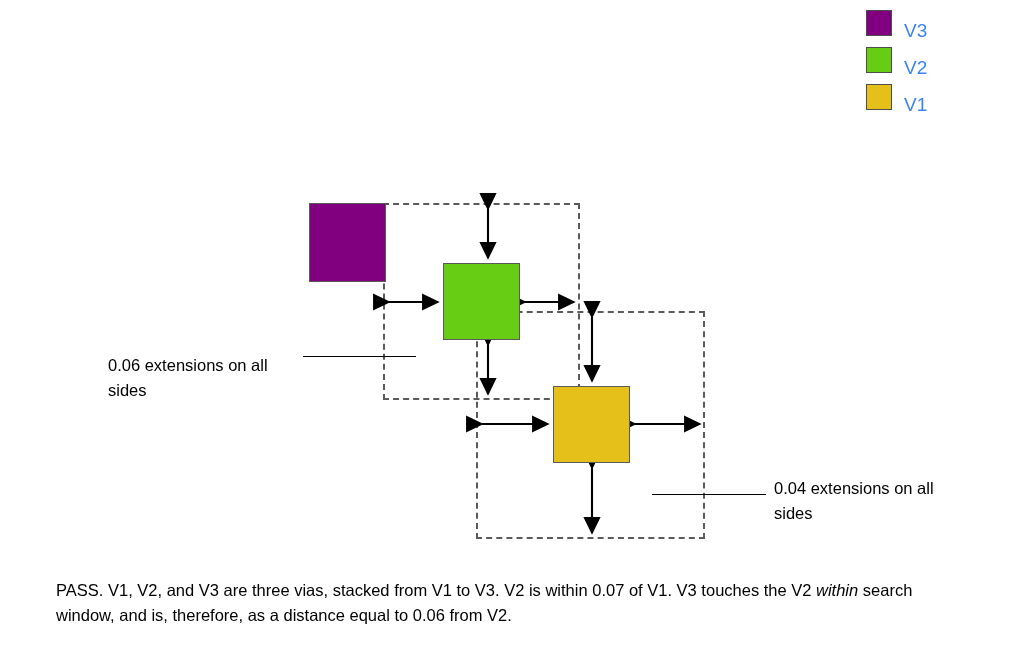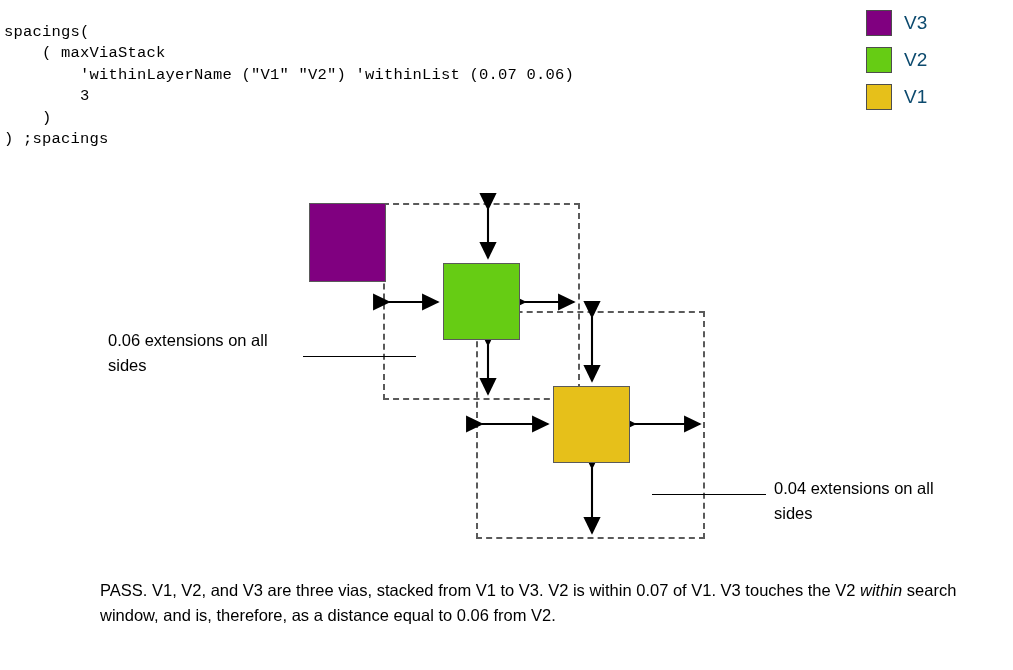--- a/index.html
+++ b/index.html
@@ -48,24 +48,24 @@
     left: 0;
     top: 0;
     width: 26px;
     height: 26px;
     border: 1.5px solid #4d4d4d;
     box-sizing: border-box;
   }
   .legend-label {
     position: absolute;
     left: 38px;
-    top: 2px;
+    top: 10px;
     font-size: 19px;
     line-height: 22px;
-    color: #0c4a6e;
+    color: #3b82f6;
   }
 
   
   .diagram {
     position: absolute;
     left: 0;
     top: 0;
     width: 1013px;
     height: 670px;
     pointer-events: none;
@@ -102,37 +102,30 @@
 
   
   .caption {
     position: absolute;
     left: 56px;
     top: 578px;
     width: 910px;
     font-size: 16.5px;
     line-height: 25px;
     color: #000000;
-    margin-left: 44px;
   }
   .caption i { font-style: italic; }
 
   svg { display: block; overflow: visible; }
 </style>
 </head>
 <body>
 
 <div id="root">
 
-  <pre class="code-block">spacings(
-    ( maxViaStack
-        'withinLayerName ("V1" "V2") 'withinList (0.07 0.06)
-        3
-    )
-) ;spacings</pre>
 
   <div class="legend">
     <div class="legend-row">
       <span class="legend-swatch" id="sw0" style="background: rgb(128, 0, 128);"></span>
       <span class="legend-label">V3</span>
     </div>
     <div class="legend-row">
       <span class="legend-swatch" id="sw1" style="background: rgb(102, 204, 20);"></span>
       <span class="legend-label">V2</span>
     </div>
@@ -172,21 +165,21 @@
       <line x1="635" y1="424" x2="700" y2="424"></line>
 
       <line x1="592" y1="468" x2="592" y2="533"></line>
     </g>
   </svg>
 
   <div class="via" id="via0" style="left: 309px; top: 203px; width: 77px; height: 79px; background: rgb(128, 0, 128);"></div>
   <div class="via" id="via1" style="left: 443px; top: 263px; width: 77px; height: 77px; background: rgb(102, 204, 20);"></div>
   <div class="via" id="via2" style="left: 553px; top: 386px; width: 77px; height: 77px; background: rgb(230, 192, 26);"></div>
 
-  <div class="callout" id="co0" style="left: 108px; top: 328px;">0.06 extensions on all
+  <div class="callout" id="co0" style="left: 108px; top: 353px;">0.06 extensions on all
 sides</div>
   <div class="leader" id="ld0" style="left: 303px; top: 356px; width: 113px;"></div>
 
   <div class="callout" id="co1" style="left: 774px; top: 476px;">0.04 extensions on all
 sides</div>
   <div class="leader" id="ld1" style="left: 652px; top: 494px; width: 114px;"></div>
 
   <div class="caption">
     <span>PASS. V1, V2, and V3 are three vias, stacked from V1 to V3. V2 is within 0.07 of V1. V3 touches the V2 </span><i>within</i><span> search window, and is, therefore, as a distance equal to 0.06 from V2.</span>
   </div>

